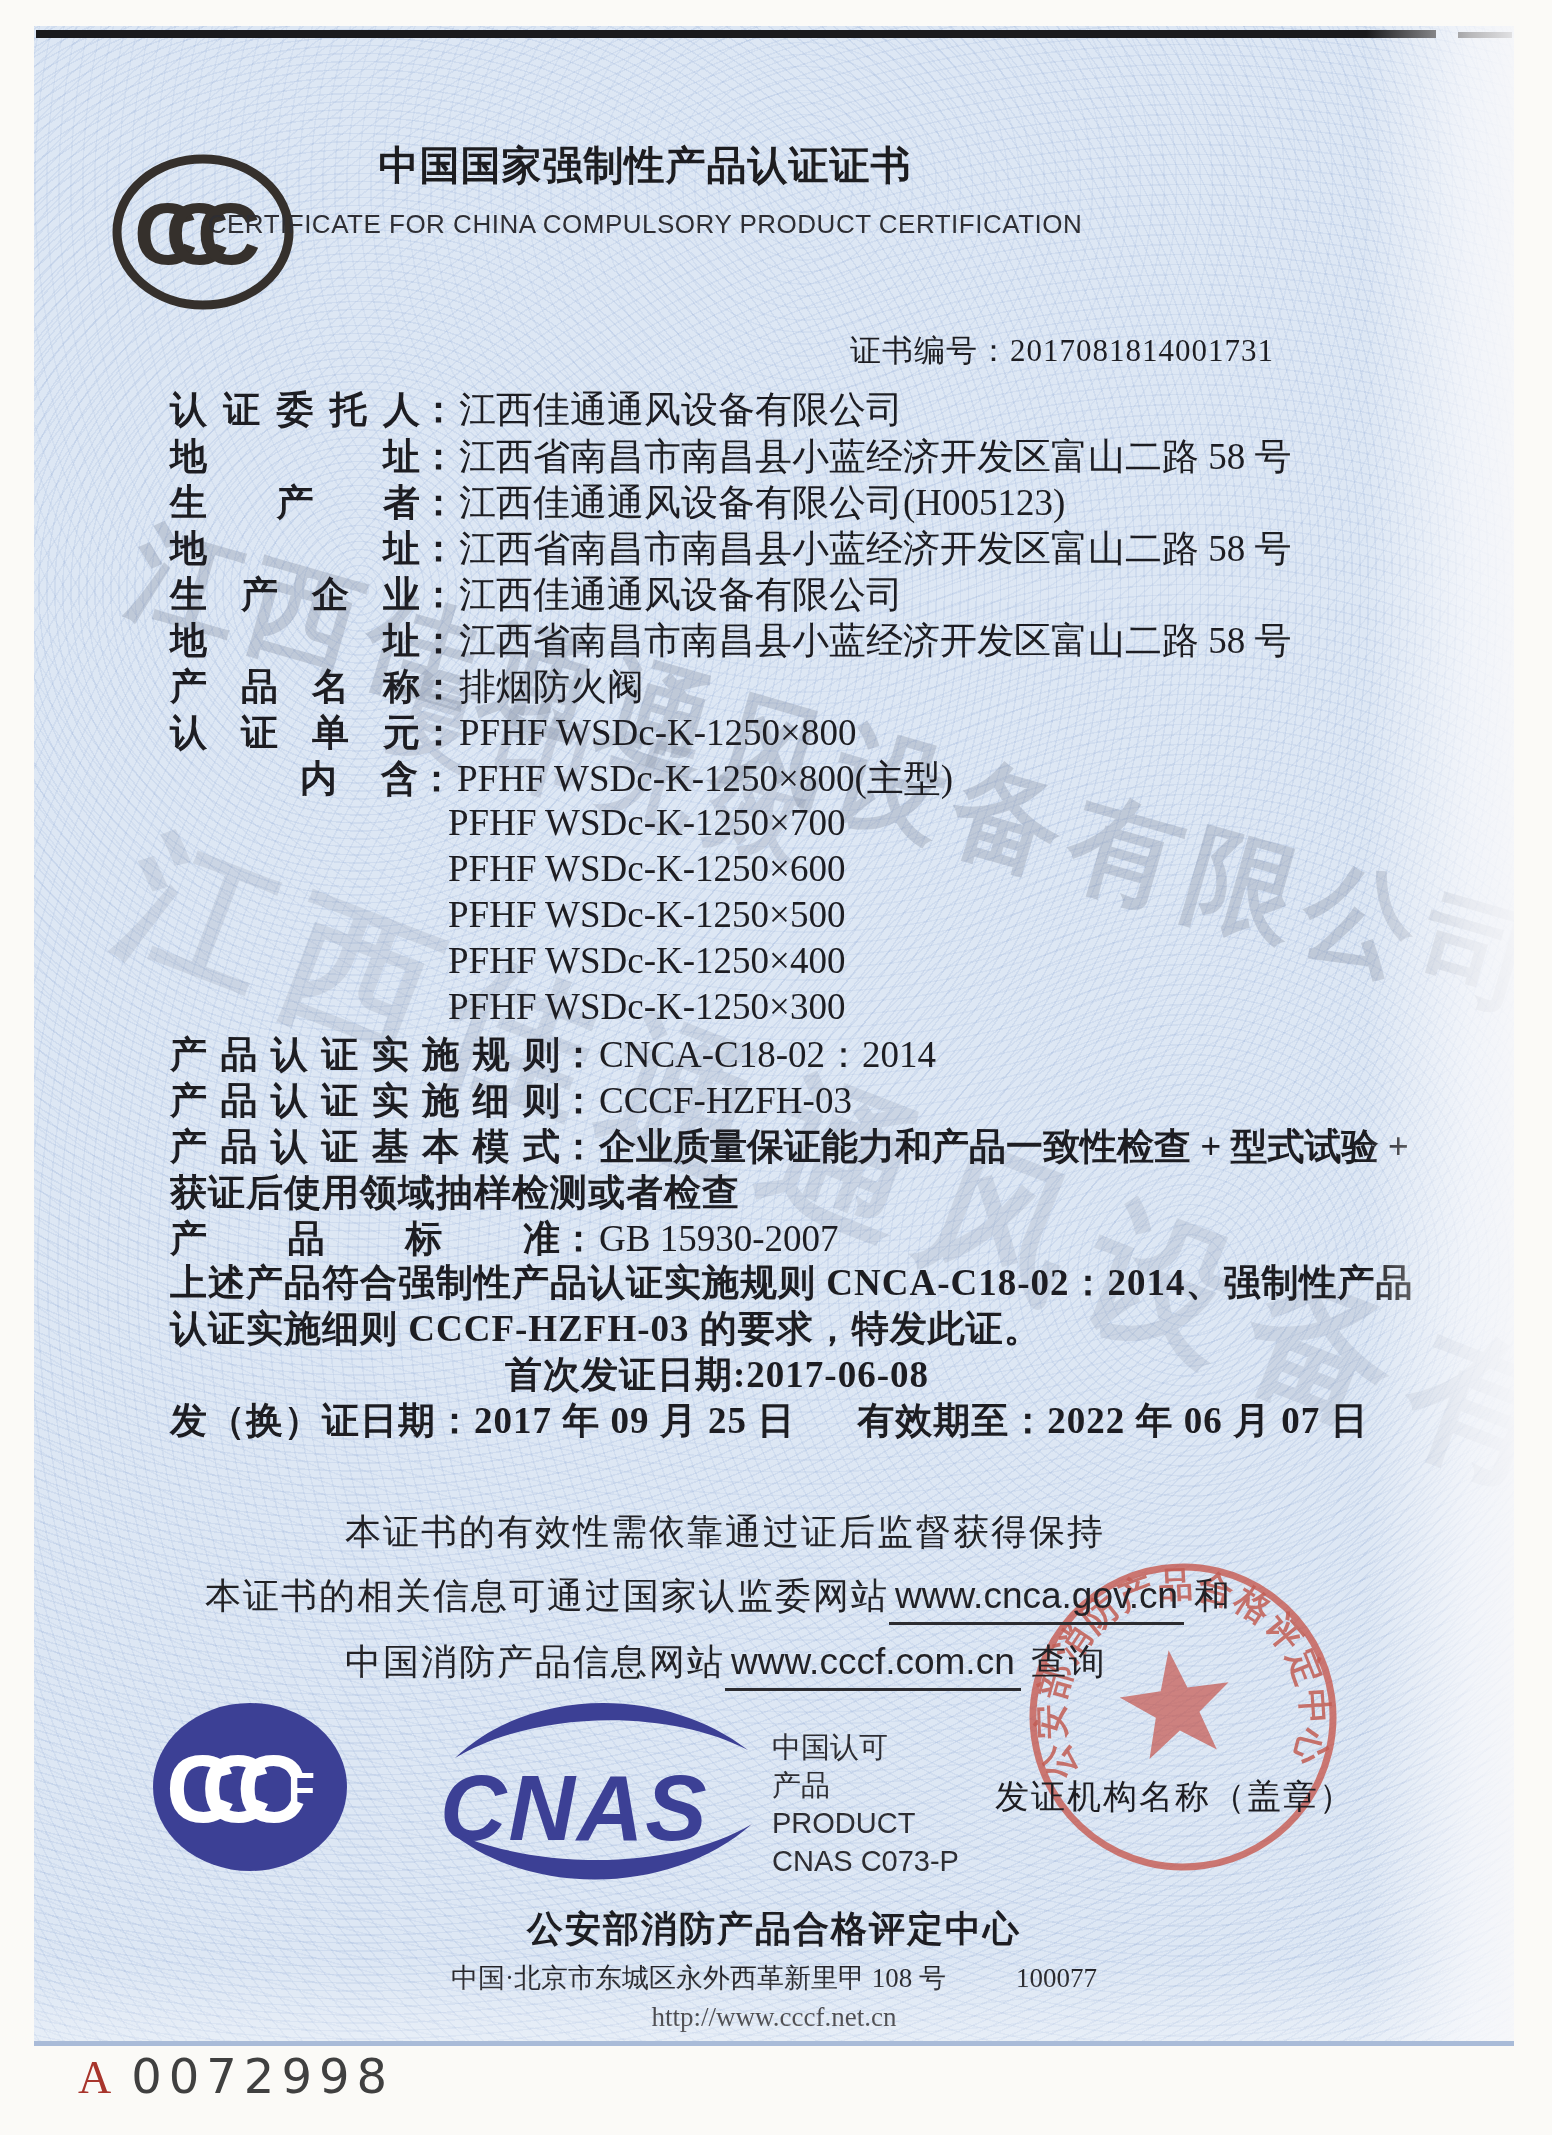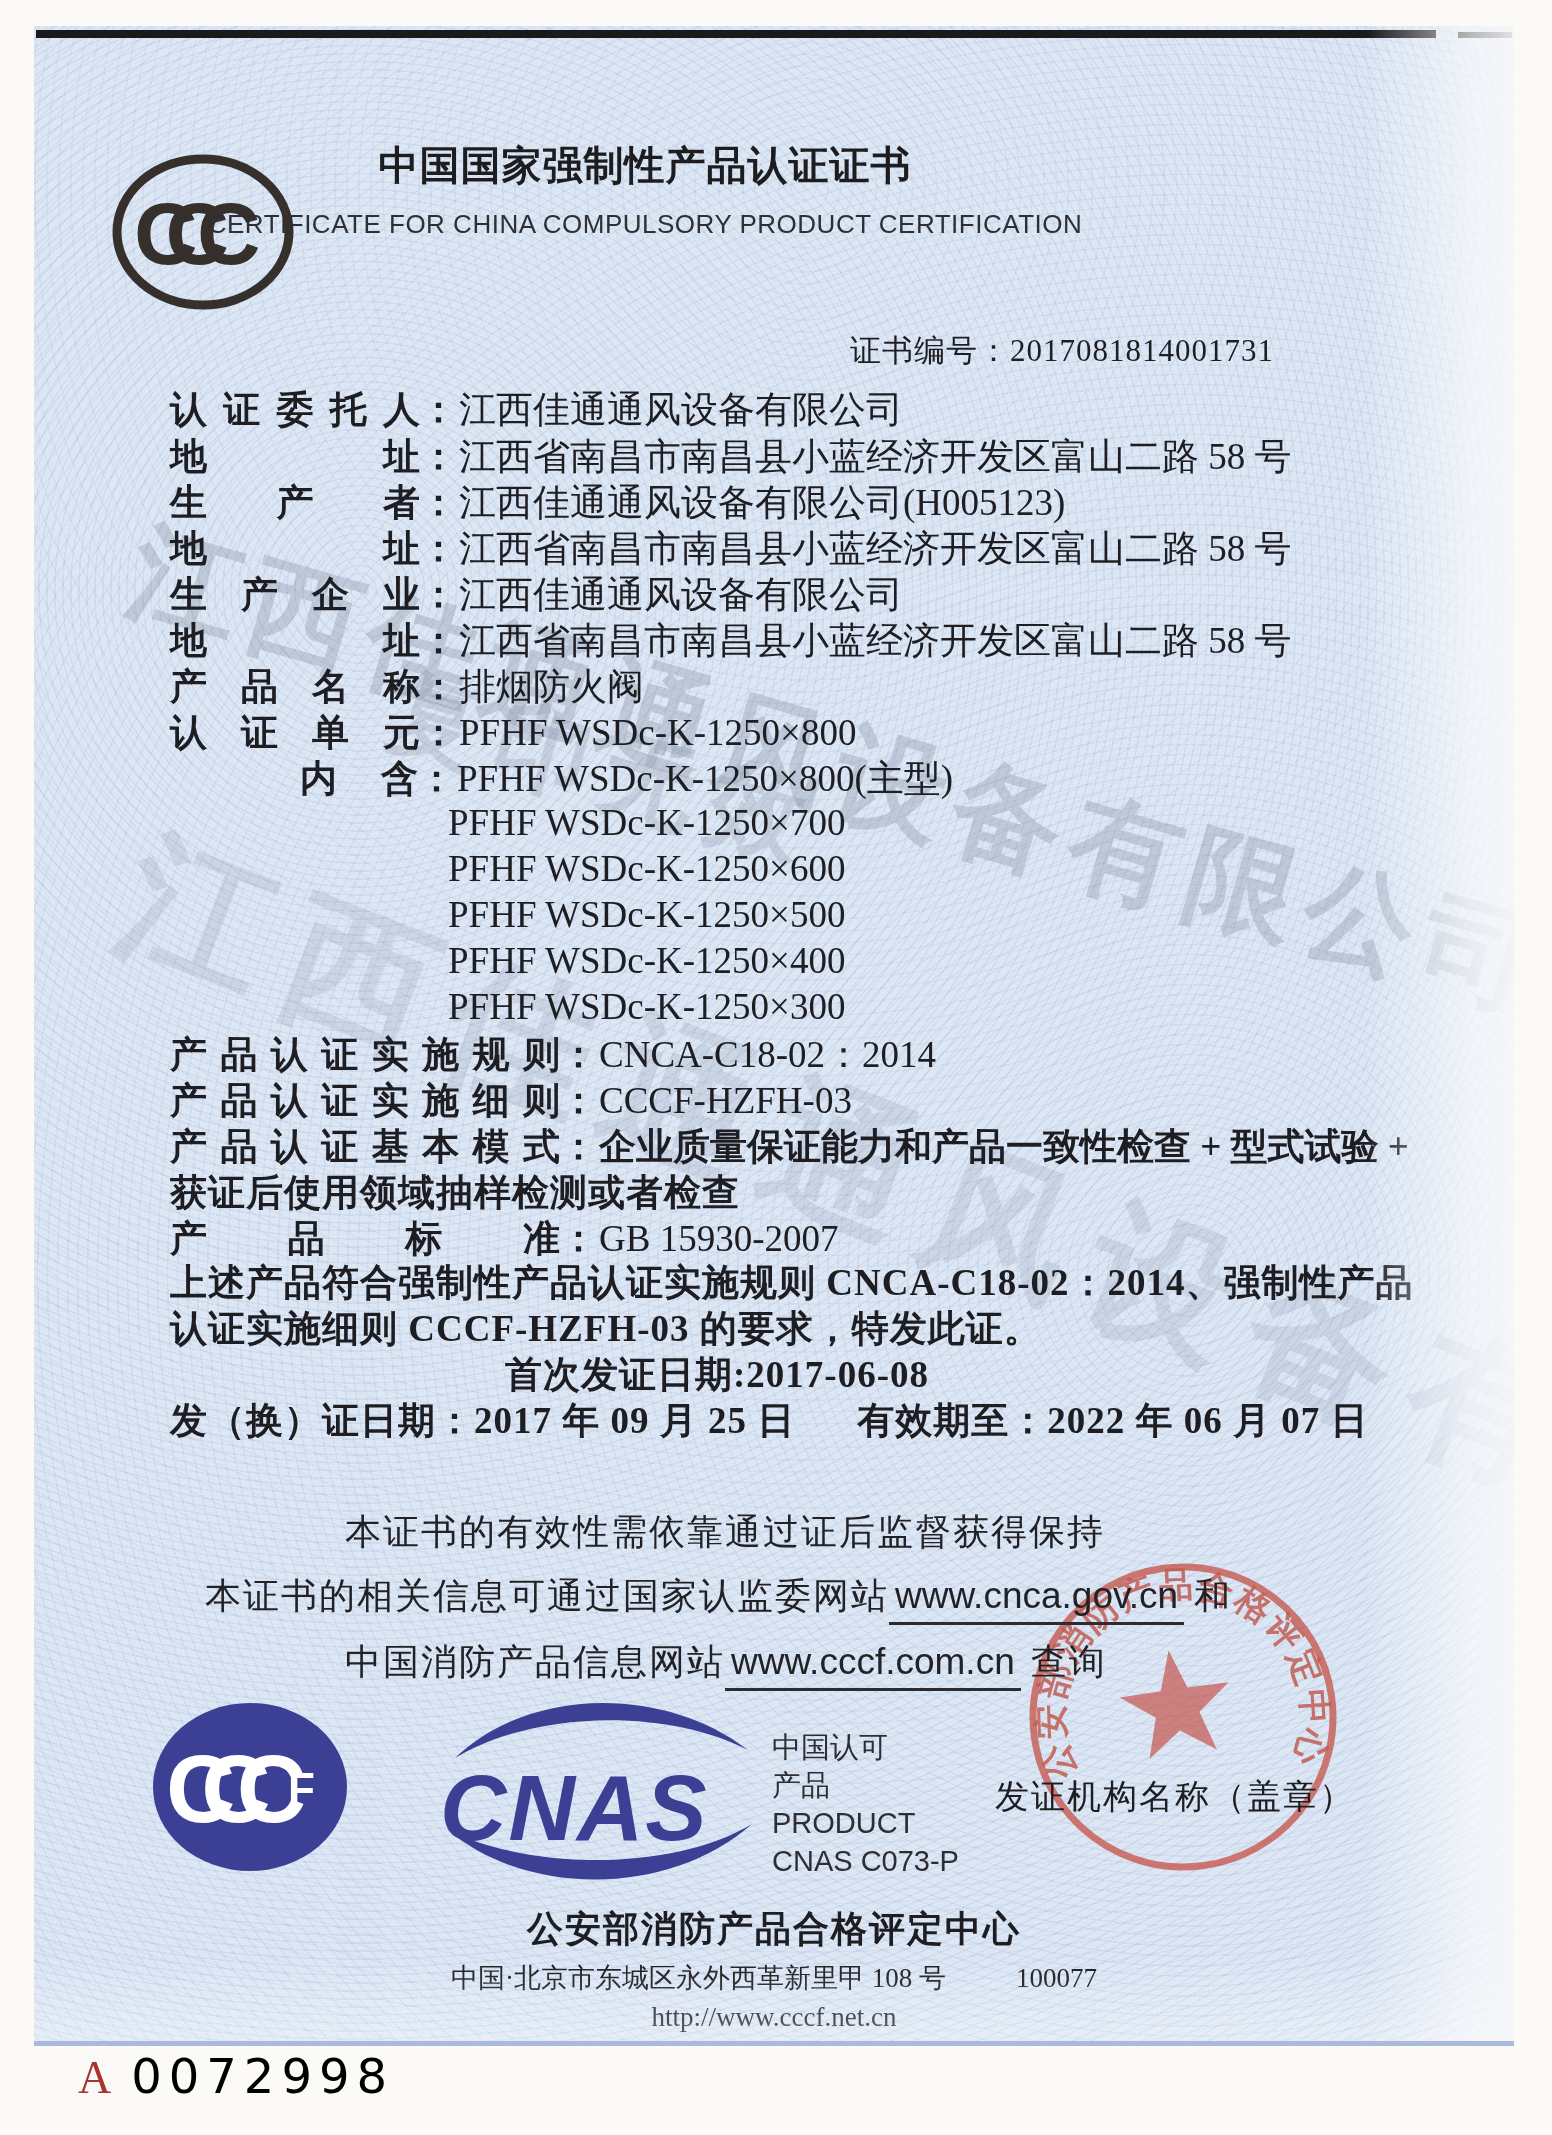--- a/index.html
+++ b/index.html
@@ -67,21 +67,21 @@
 
   
   .org-name { position:absolute; left:0; top:1879px; width:1480px; text-align:center; font-family:"Liberation Sans", sans-serif; font-weight:700; font-size:36px; letter-spacing:2px; z-index:5; }
   .org-addr { position:absolute; left:0; top:1934px; width:1480px; display:flex; justify-content:center; align-items:baseline; font-size:27px; z-index:5; }
   .org-addr .pc { margin-left:70px; }
   .org-url  { position:absolute; left:0; top:1976px; width:1480px; text-align:center; font-size:27px; z-index:5; }
 
   
   .serial { position:absolute; left:78px; top:2048px; display:flex; align-items:baseline; gap:20px; z-index:5; }
   .serial .pfx { font-family:"Liberation Serif", serif; font-size:46px; color:#a8352c; }
-  .serial .num { font-family:"DejaVu Sans", sans-serif; font-size:48px; color:#000000; letter-spacing:7px; }
+  .serial .num { font-family:"DejaVu Sans", sans-serif; font-size:48px; color:#404040; letter-spacing:7px; }
 </style>
 </head>
 <body>
 
 <div class="page">
   <div class="cert">
 
     <div class="topline"></div>
     <div class="topline2"></div>
 

